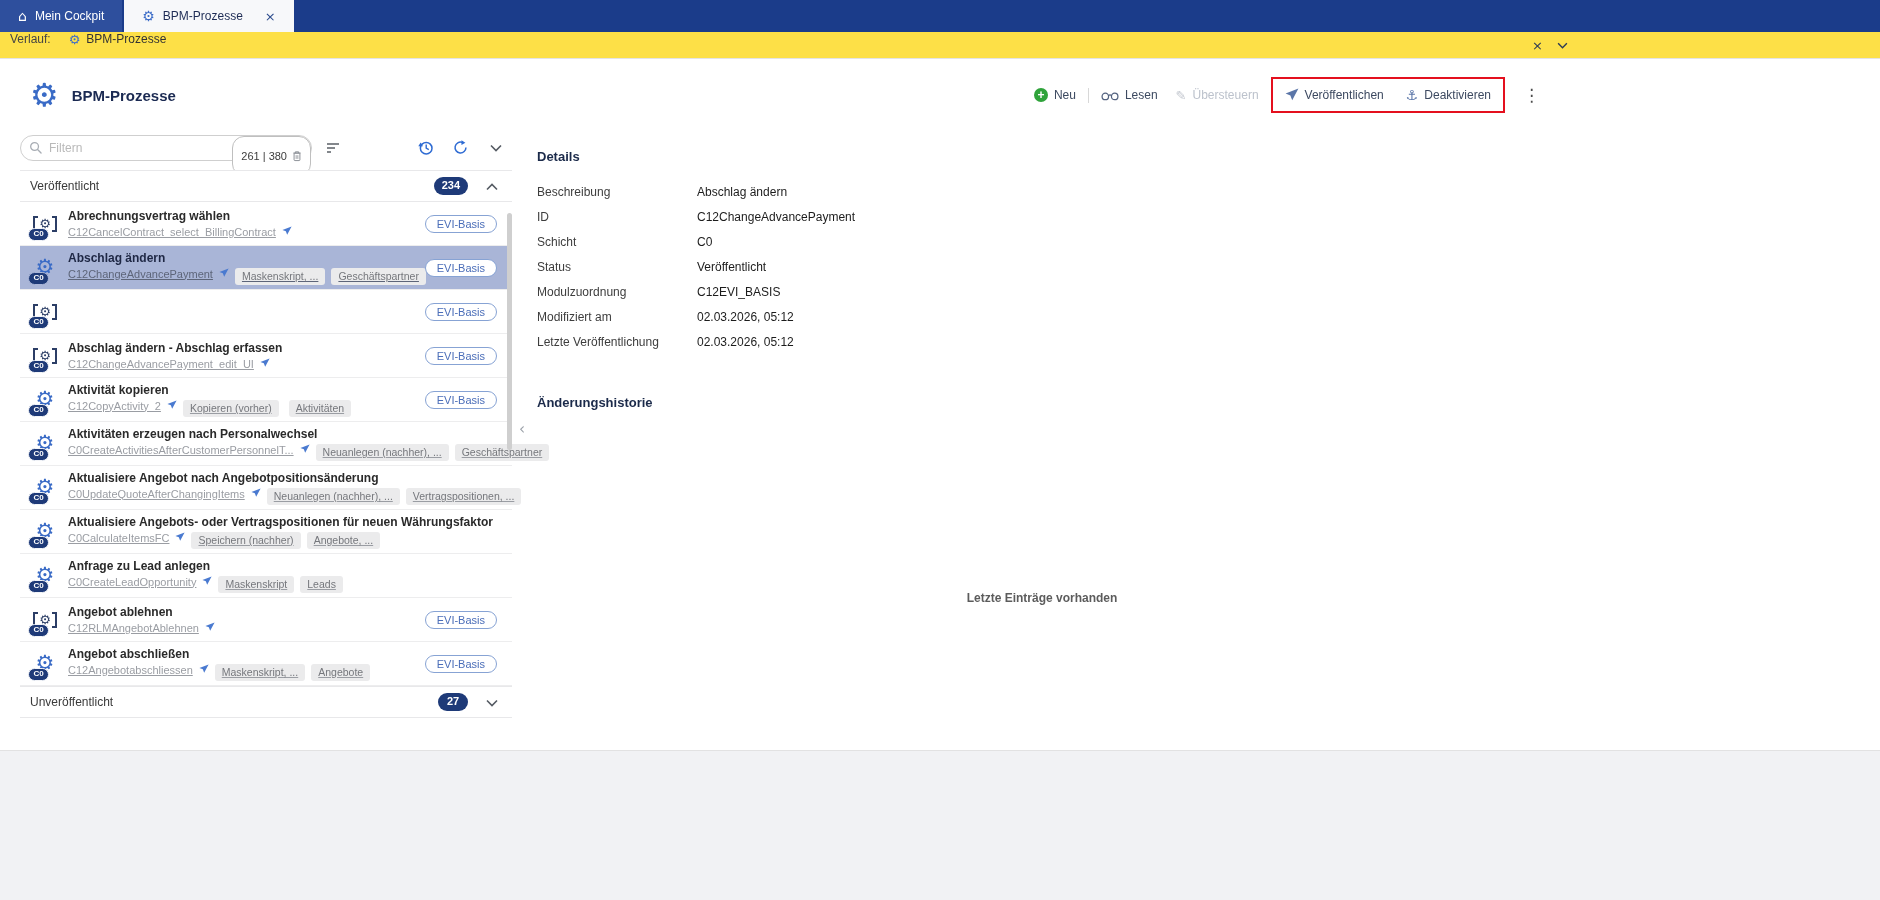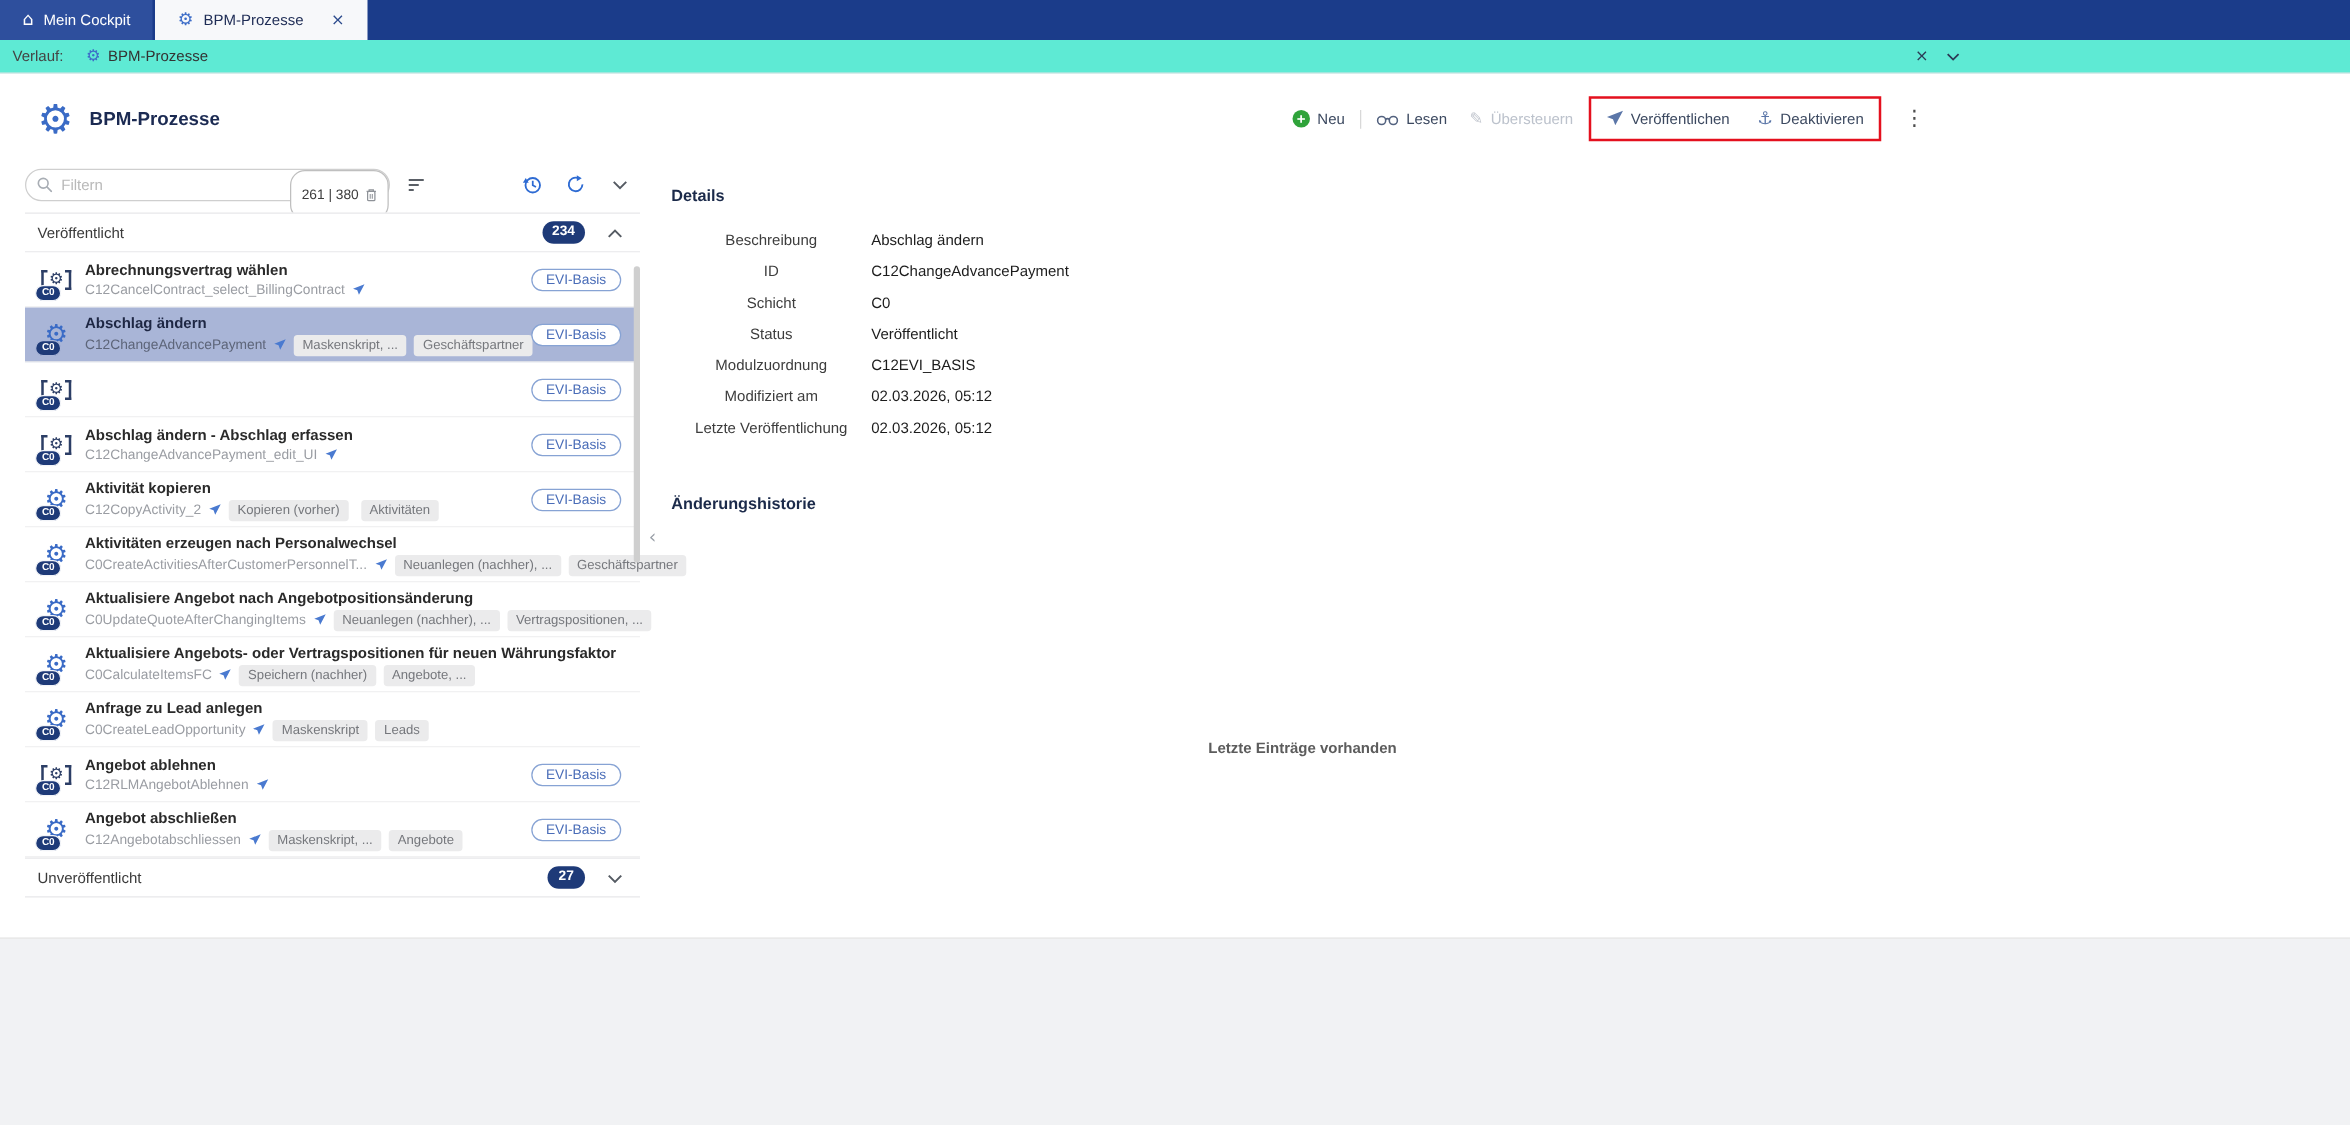--- a/index.html
+++ b/index.html
@@ -10,22 +10,22 @@
   
   .topbar { position:absolute; top:0; left:0; width:1880px; height:32px; background:#1b3c8a; display:flex; }
   .tab { height:32px; display:flex; align-items:center; gap:8px; padding:0 18px; font-size:12px; cursor:pointer; }
   .tab.home-tab { background:#2e4f9d; color:#fff; margin-right:2px; }
   .tab.current-tab { background:#f7f8fa; color:#1e2c55; }
   .tab .tab-gear { color:#3d6dc8; font-size:14px; }
   .tab .tab-home { color:#fff; font-size:14px; }
   .tab .tab-close { color:#2b4a8c; font-size:13px; margin-left:14px; cursor:pointer; }
 
   
-  .verlaufbar { position:absolute; top:32px; left:0; width:1880px; height:27px; background:#5eead4;
-    border-bottom:1px solid #e4e4e6; display:flex; align-items:center; }
+  .verlaufbar { position:absolute; top:32px; left:0; width:1880px; height:27px; background:#fde047;
+    border-bottom:1px solid #e4e4e6; display:flex; align-items:flex-start; }
   .verlauf-label { font-size:12px; color:#444; margin-left:10px; }
   .verlauf-item { display:flex; align-items:center; gap:6px; margin-left:18px; font-size:12px; color:#333; cursor:pointer; }
   .verlauf-item .glyph { color:#3d6dc8; font-size:13px; }
   .verlauf-actions { position:absolute; left:1532px; top:0; height:27px; display:flex; align-items:center; gap:14px; }
   .verlauf-actions .glyph { color:#2b3a55; font-size:13px; cursor:pointer; }
 
   
   .main { position:absolute; top:59px; left:0; width:1880px; height:692px; background:#fff; border-bottom:1px solid #e2e2e2; }
 
   .page-header { position:absolute; top:20px; left:30px; display:flex; align-items:center; gap:13px; }
@@ -78,36 +78,36 @@
   .proc-icon.dialog .gear-glyph { font-size:13px; color:#2c3e66; }
   .proc-icon.dialog .br { display:block; }
   .br.l { border-left:2px solid #2c3e66; border-top:2px solid #2c3e66; border-bottom:2px solid #2c3e66; margin-right:1px; }
   .br.r { border-right:2px solid #2c3e66; border-top:2px solid #2c3e66; border-bottom:2px solid #2c3e66; margin-left:1px; }
   .c0-badge { position:absolute; left:0; bottom:0; background:#1e3a78; color:#fff; font-size:8px; font-weight:700;
     padding:1.5px 4.5px; border-radius:8px; border:1px solid #f2f4f8; line-height:1; }
   .row.selected .c0-badge { border-color:#a9b5d7; }
   .texts { margin-left:6px; display:flex; flex-direction:column; gap:3px; min-width:0; }
   .row-title { font-size:12px; font-weight:600; color:#2a2a2a; white-space:nowrap; }
   .row.selected .row-title { color:#1e2744; }
-  .subrow { display:flex; align-items:center; gap:6px; font-size:11px; color:#9a9da3; }
+  .subrow { display:flex; align-items:flex-start; gap:6px; font-size:11px; color:#9a9da3;text-decoration:underline; }
   .row.selected .subrow { color:#5d6579; }
   .pid { white-space:nowrap; }
   .tag { background:#ebebec; color:#75777c; font-size:10.5px; padding:2.5px 7px; border-radius:3px; white-space:nowrap; }
   .module-pill { position:absolute; right:15px; top:50%; transform:translateY(-50%); border:1px solid #87a3d4;
     color:#4a6db8; font-size:11px; padding:2px 11px; border-radius:11px; background:#fff; white-space:nowrap; }
   .scroll-thumb { position:absolute; right:0; top:79px; width:5px; height:237px; background:#cfcfcf; border-radius:3px; cursor:grab; }
 
   .collapse-handle { position:absolute; left:519px; top:363px; font-size:15px; color:#9aa0a8; cursor:pointer; }
 
   
   .right-panel { position:absolute; left:537px; top:90px; width:1010px; height:600px; }
   .panel-heading { font-size:13px; font-weight:700; color:#1b2a4a; }
   .details-rows { margin-top:16px; }
   .kv { display:grid; grid-template-columns:160px 1fr; line-height:25px; font-size:12px; }
-  .kv .k { color:#3d3d3d;text-align:center; }
+  .kv .k { color:#3d3d3d; }
   .kv .v { color:#1c1c1c; }
   .history-block { margin-top:40px; }
   .empty-text { position:absolute; top:442px; left:0; width:100%; text-align:center; font-size:12px;
     font-weight:700; color:#5c5c5c; }
 
   svg { display:block; }
 </style>
 </head>
 <body>
 

